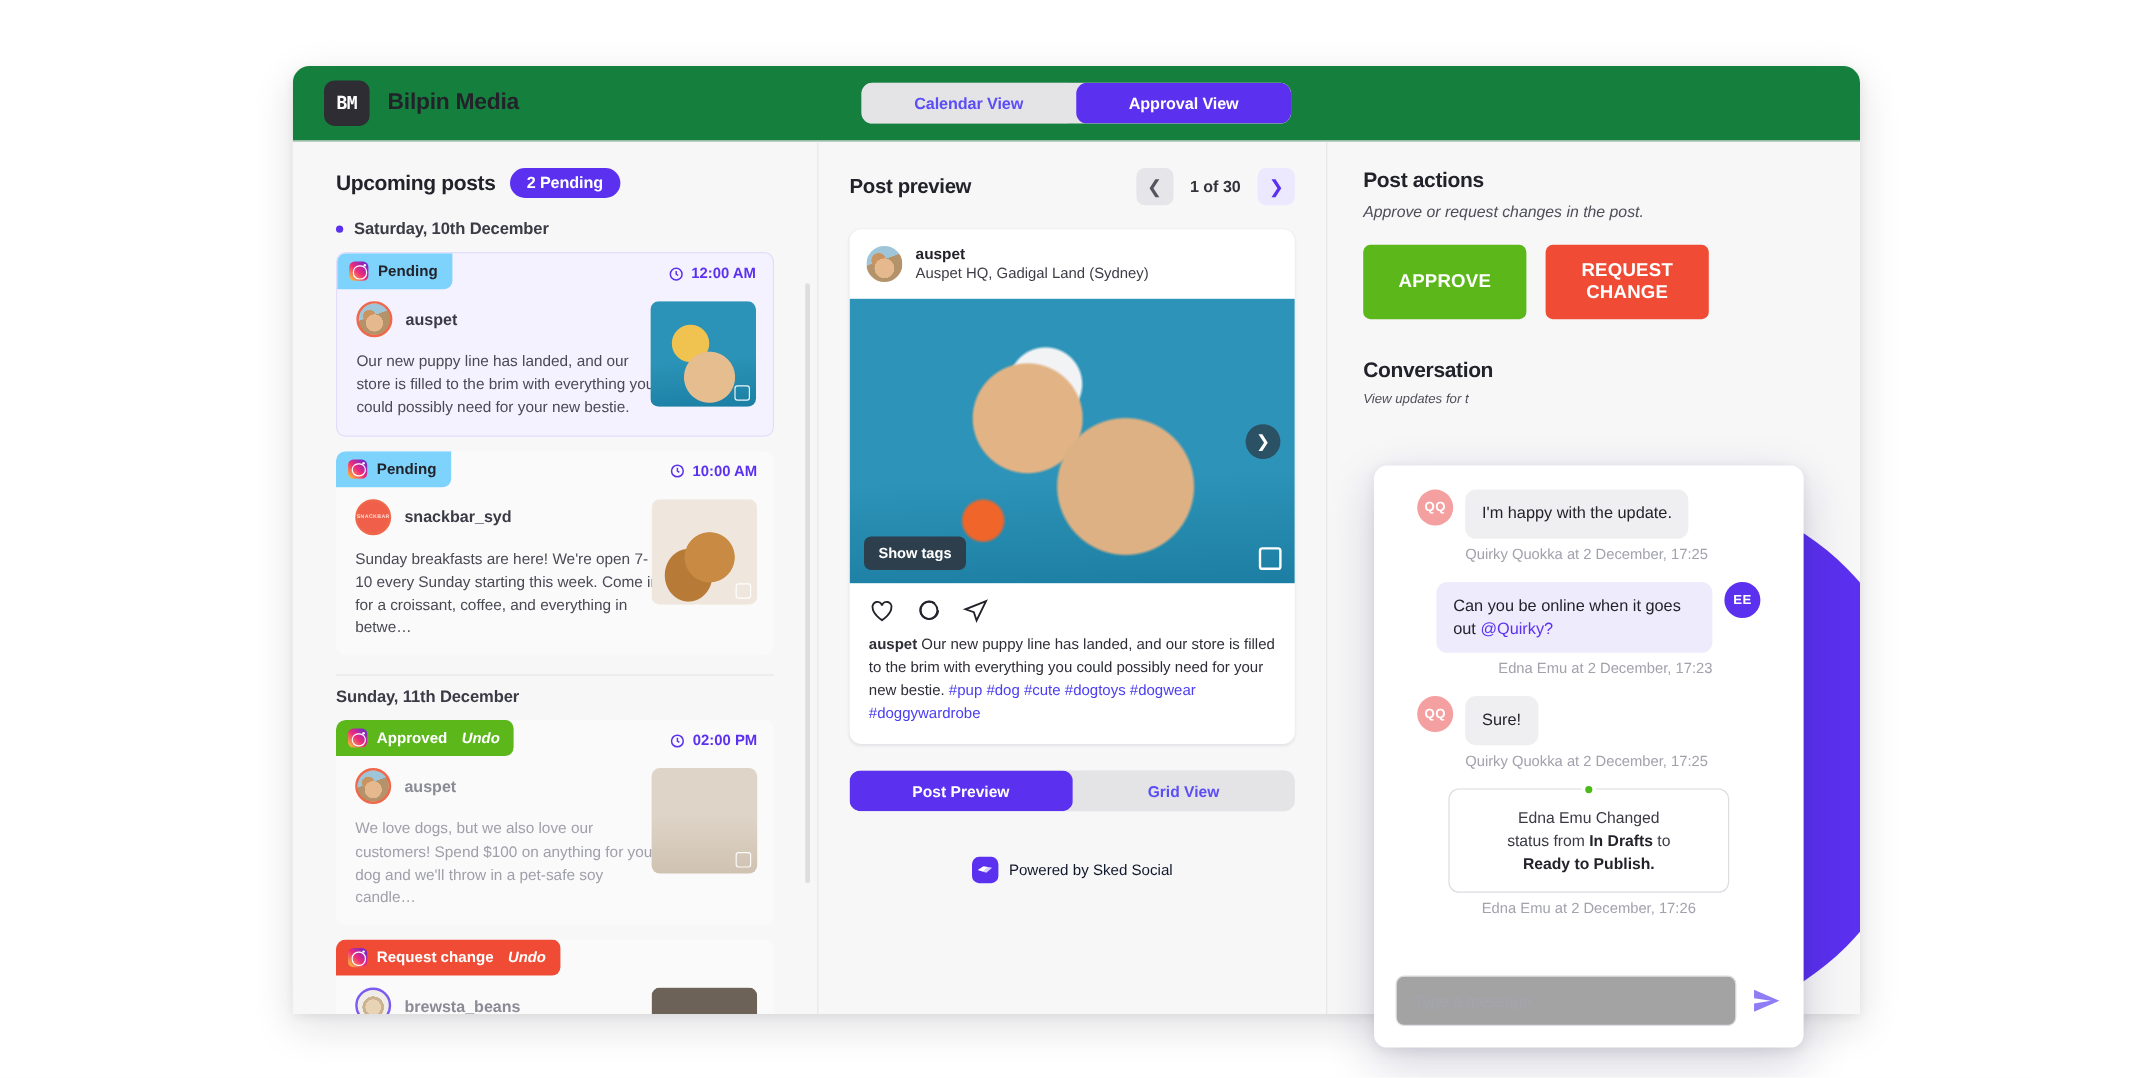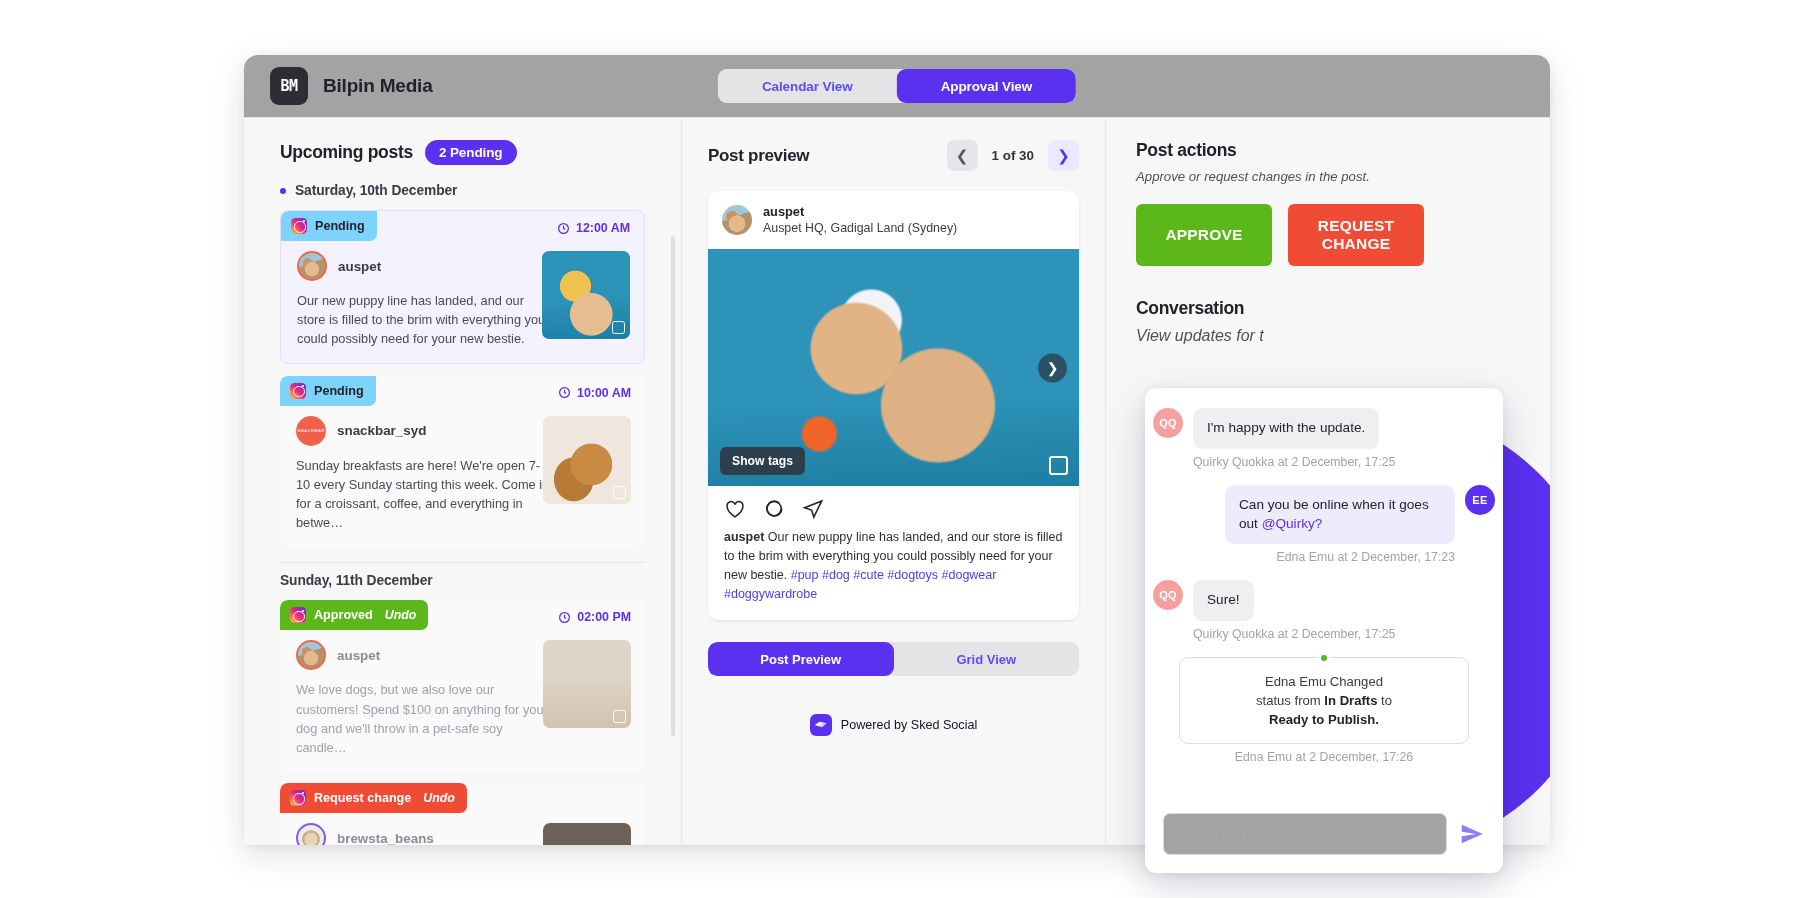--- a/index.html
+++ b/index.html
@@ -16,21 +16,21 @@
     position: absolute; left: 244px; top: 55px;
     width: 1306px; height: 790px;
     background: #f7f7f8;
     border-radius: 14px 14px 0 0;
     box-shadow: 0 10px 34px rgba(20,20,40,.13), 0 2px 8px rgba(20,20,40,.06);
     overflow: hidden;
   }
 
   
   .app-header {
-    position: relative; height: 63px; background:#a3a3a3;
+    position: relative; height: 63px; background:#15803d;
     border-bottom: 1px solid #e6e6ea;
     display: flex; align-items: center;
   }
   .brand { display:flex; align-items:center; gap:15px; padding-left: 26px; }
   .brand-logo {
     width: 38px; height: 38px; border-radius: 9px; background:#2d2d33;
     display:flex; align-items:center; justify-content:center;
     color:#fff; font-weight:700; font-size:15px; letter-spacing:-0.5px;
     font-family:"DejaVu Sans Mono", monospace;
   }
@@ -186,34 +186,34 @@
   .col-right { flex:1; padding: 22px 30px 0 30px; position:relative; }
   .r-title { font-size:17.5px; font-weight:700; color:#22222a; letter-spacing:-0.3px; }
   .r-sub { font-size:13.2px; font-style:italic; color:#4f4f5a; margin-top: 8px; }
   .action-btns { display:flex; gap:16px; margin-top: 20px; }
   .act-btn { border:none; cursor:pointer; font-family:inherit; border-radius:6px;
     font-size:15.5px; font-weight:700; letter-spacing:.2px; color:#fff;
     width:136px; height:62px; line-height:1.18; }
   .act-btn.approve { background:#5cb81a; }
   .act-btn.request { background:#f04b35; }
   .conv-title { font-size:17.5px; font-weight:700; color:#22222a; margin-top: 32px; letter-spacing:-0.3px; }
-  .conv-sub { font-size:16px; font-style:italic; color:#4f4f5a; margin-top: 8px; }
+  .conv-sub { font-size:11px; font-style:italic; color:#4f4f5a; margin-top: 8px; }
 
   
   .blob { position:absolute; right:-54px; top:290px; width:446px; height:446px;
     border-radius:50%; background:#5b30ef; }
 
   
   .chat-panel {
     position:absolute; left:1145px; top:388px; width:358px; height:485px;
     background:#fff; border-radius:11px;
     box-shadow: 0 14px 40px rgba(25,20,70,.18), 0 2px 10px rgba(25,20,70,.08);
     display:flex; flex-direction:column; overflow:hidden;
   }
-  .chat-scroll { flex:1; padding: 20px 8px 6px; overflow:hidden; }
+  .chat-scroll { flex:1; padding: 20px 36px 6px; overflow:hidden; }
   .msg { display:flex; align-items:flex-start; gap:10px; margin-bottom: 6px; }
   .msg.out { justify-content:flex-end; }
   .bub-av { width:30px;height:30px;border-radius:50%; flex:none; color:#fff;
     display:flex;align-items:center;justify-content:center; font-size:11px; font-weight:700; letter-spacing:.3px; }
   .bub-av.qq { background:#f4a0a0; }
   .bub-av.ee { background:#5b30ef; }
   .bubble { border-radius:9px; padding: 11px 14px; font-size:13.6px; line-height:1.38; color:#23232b; max-width:230px; }
   .bubble.in { background:#efeff1; }
   .bubble.out { background:#eeebfd; }
   .mention { color:#5b30ef; }

